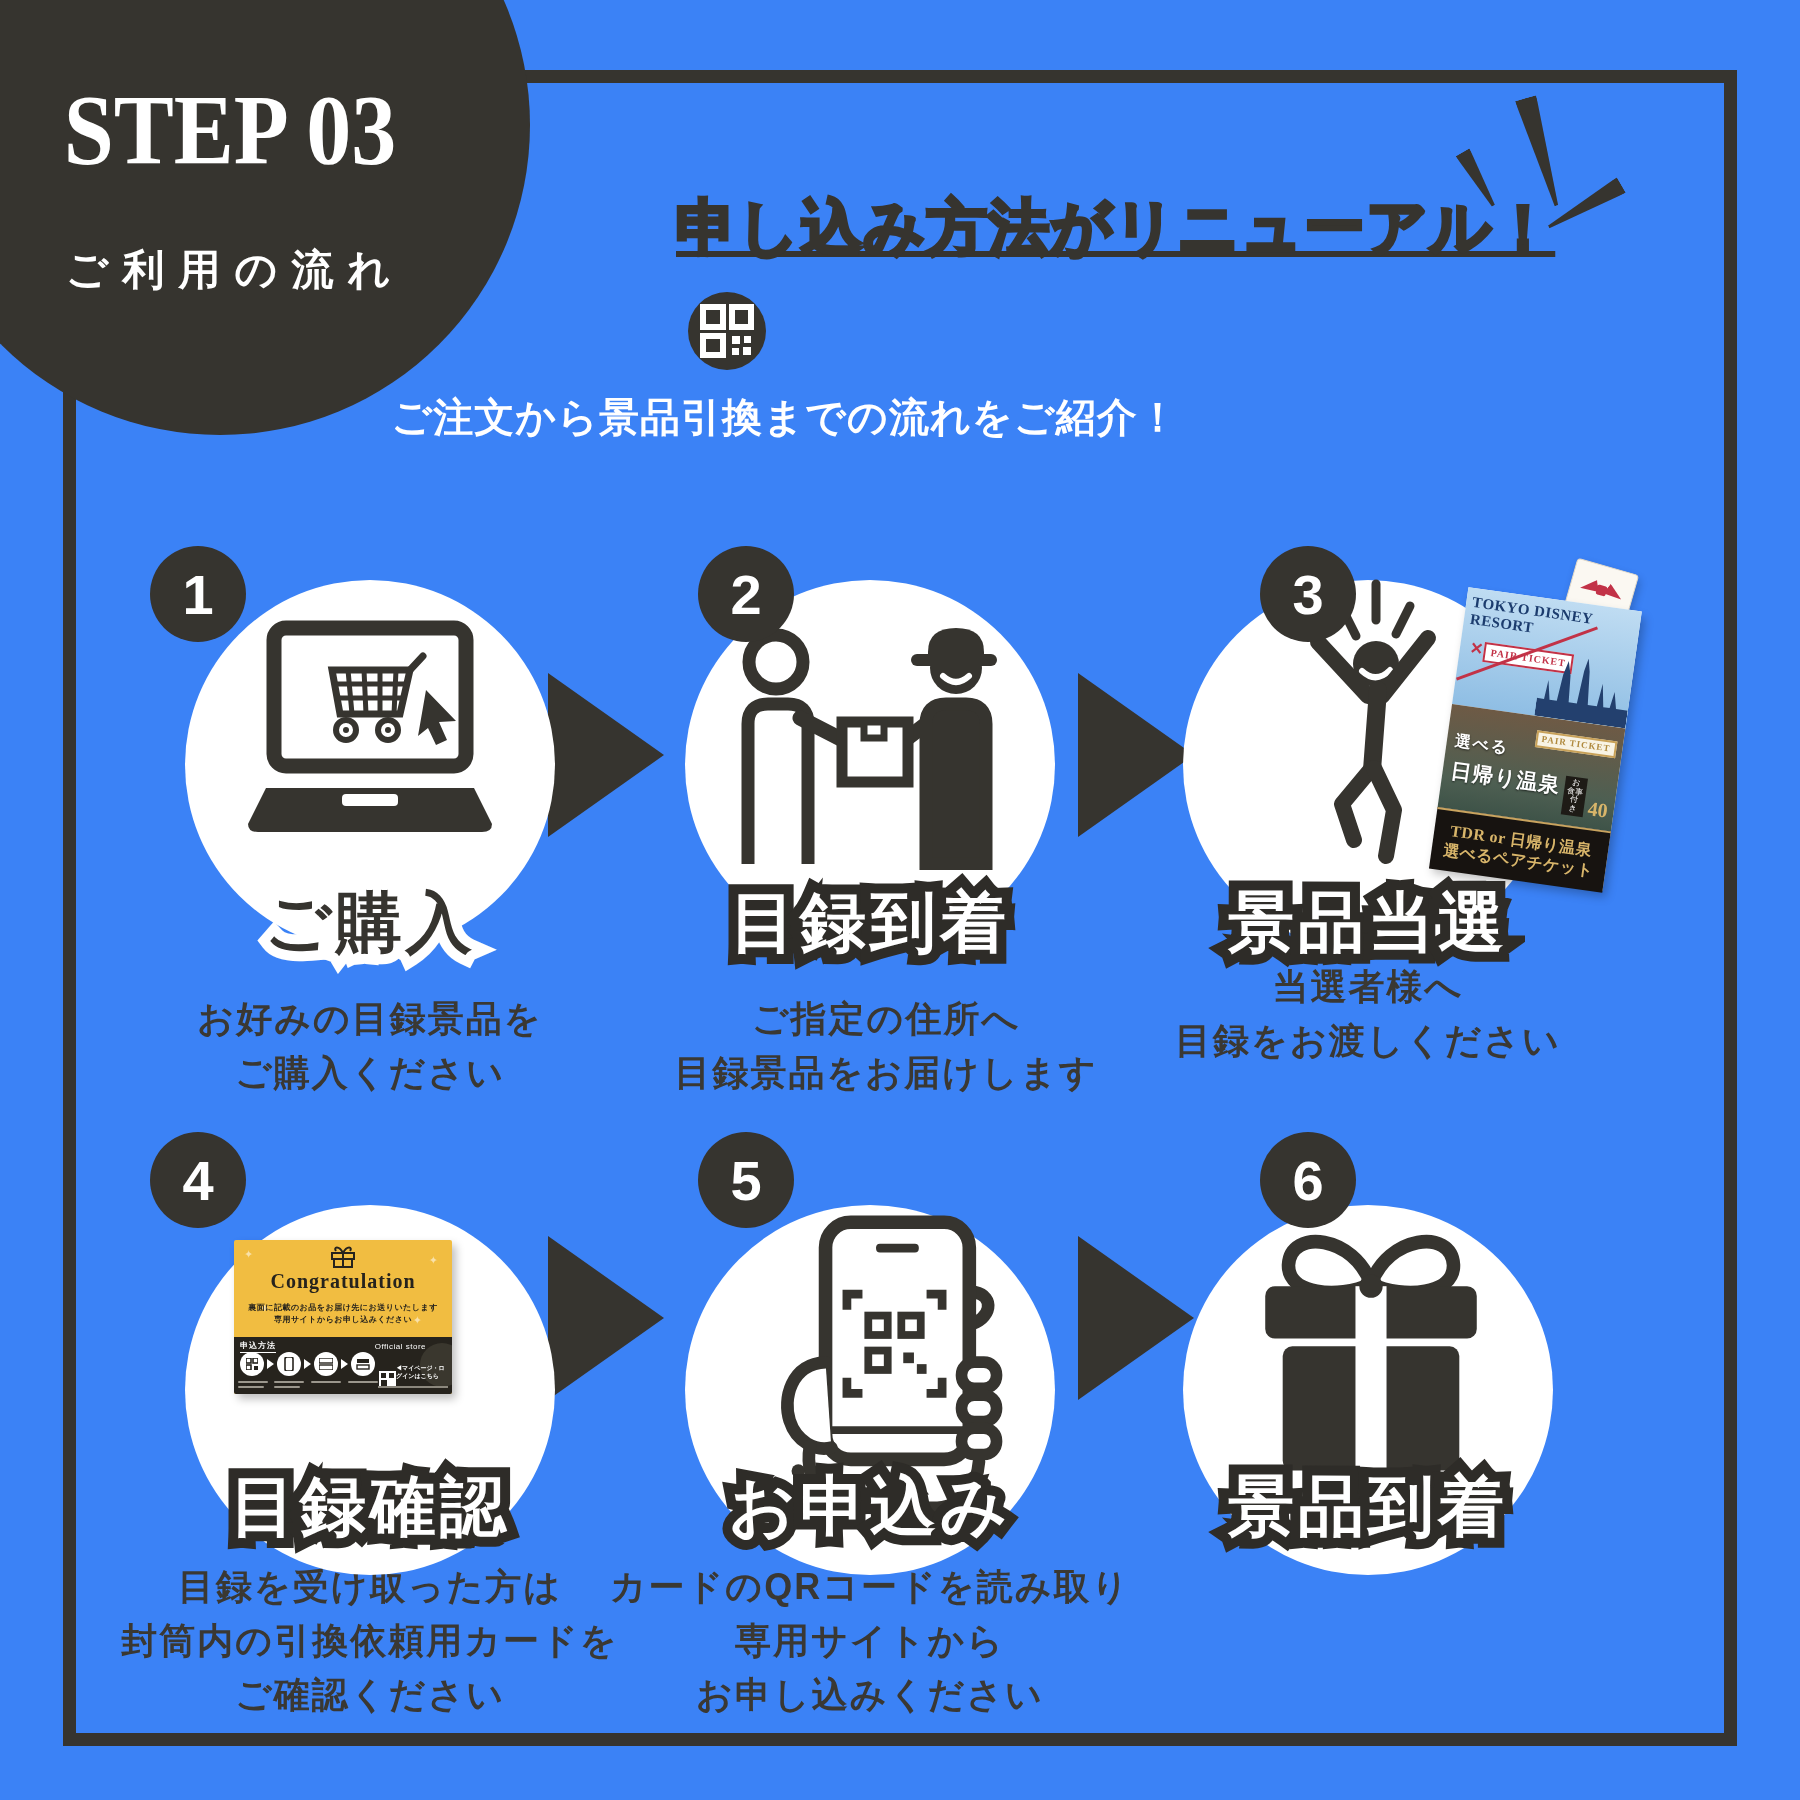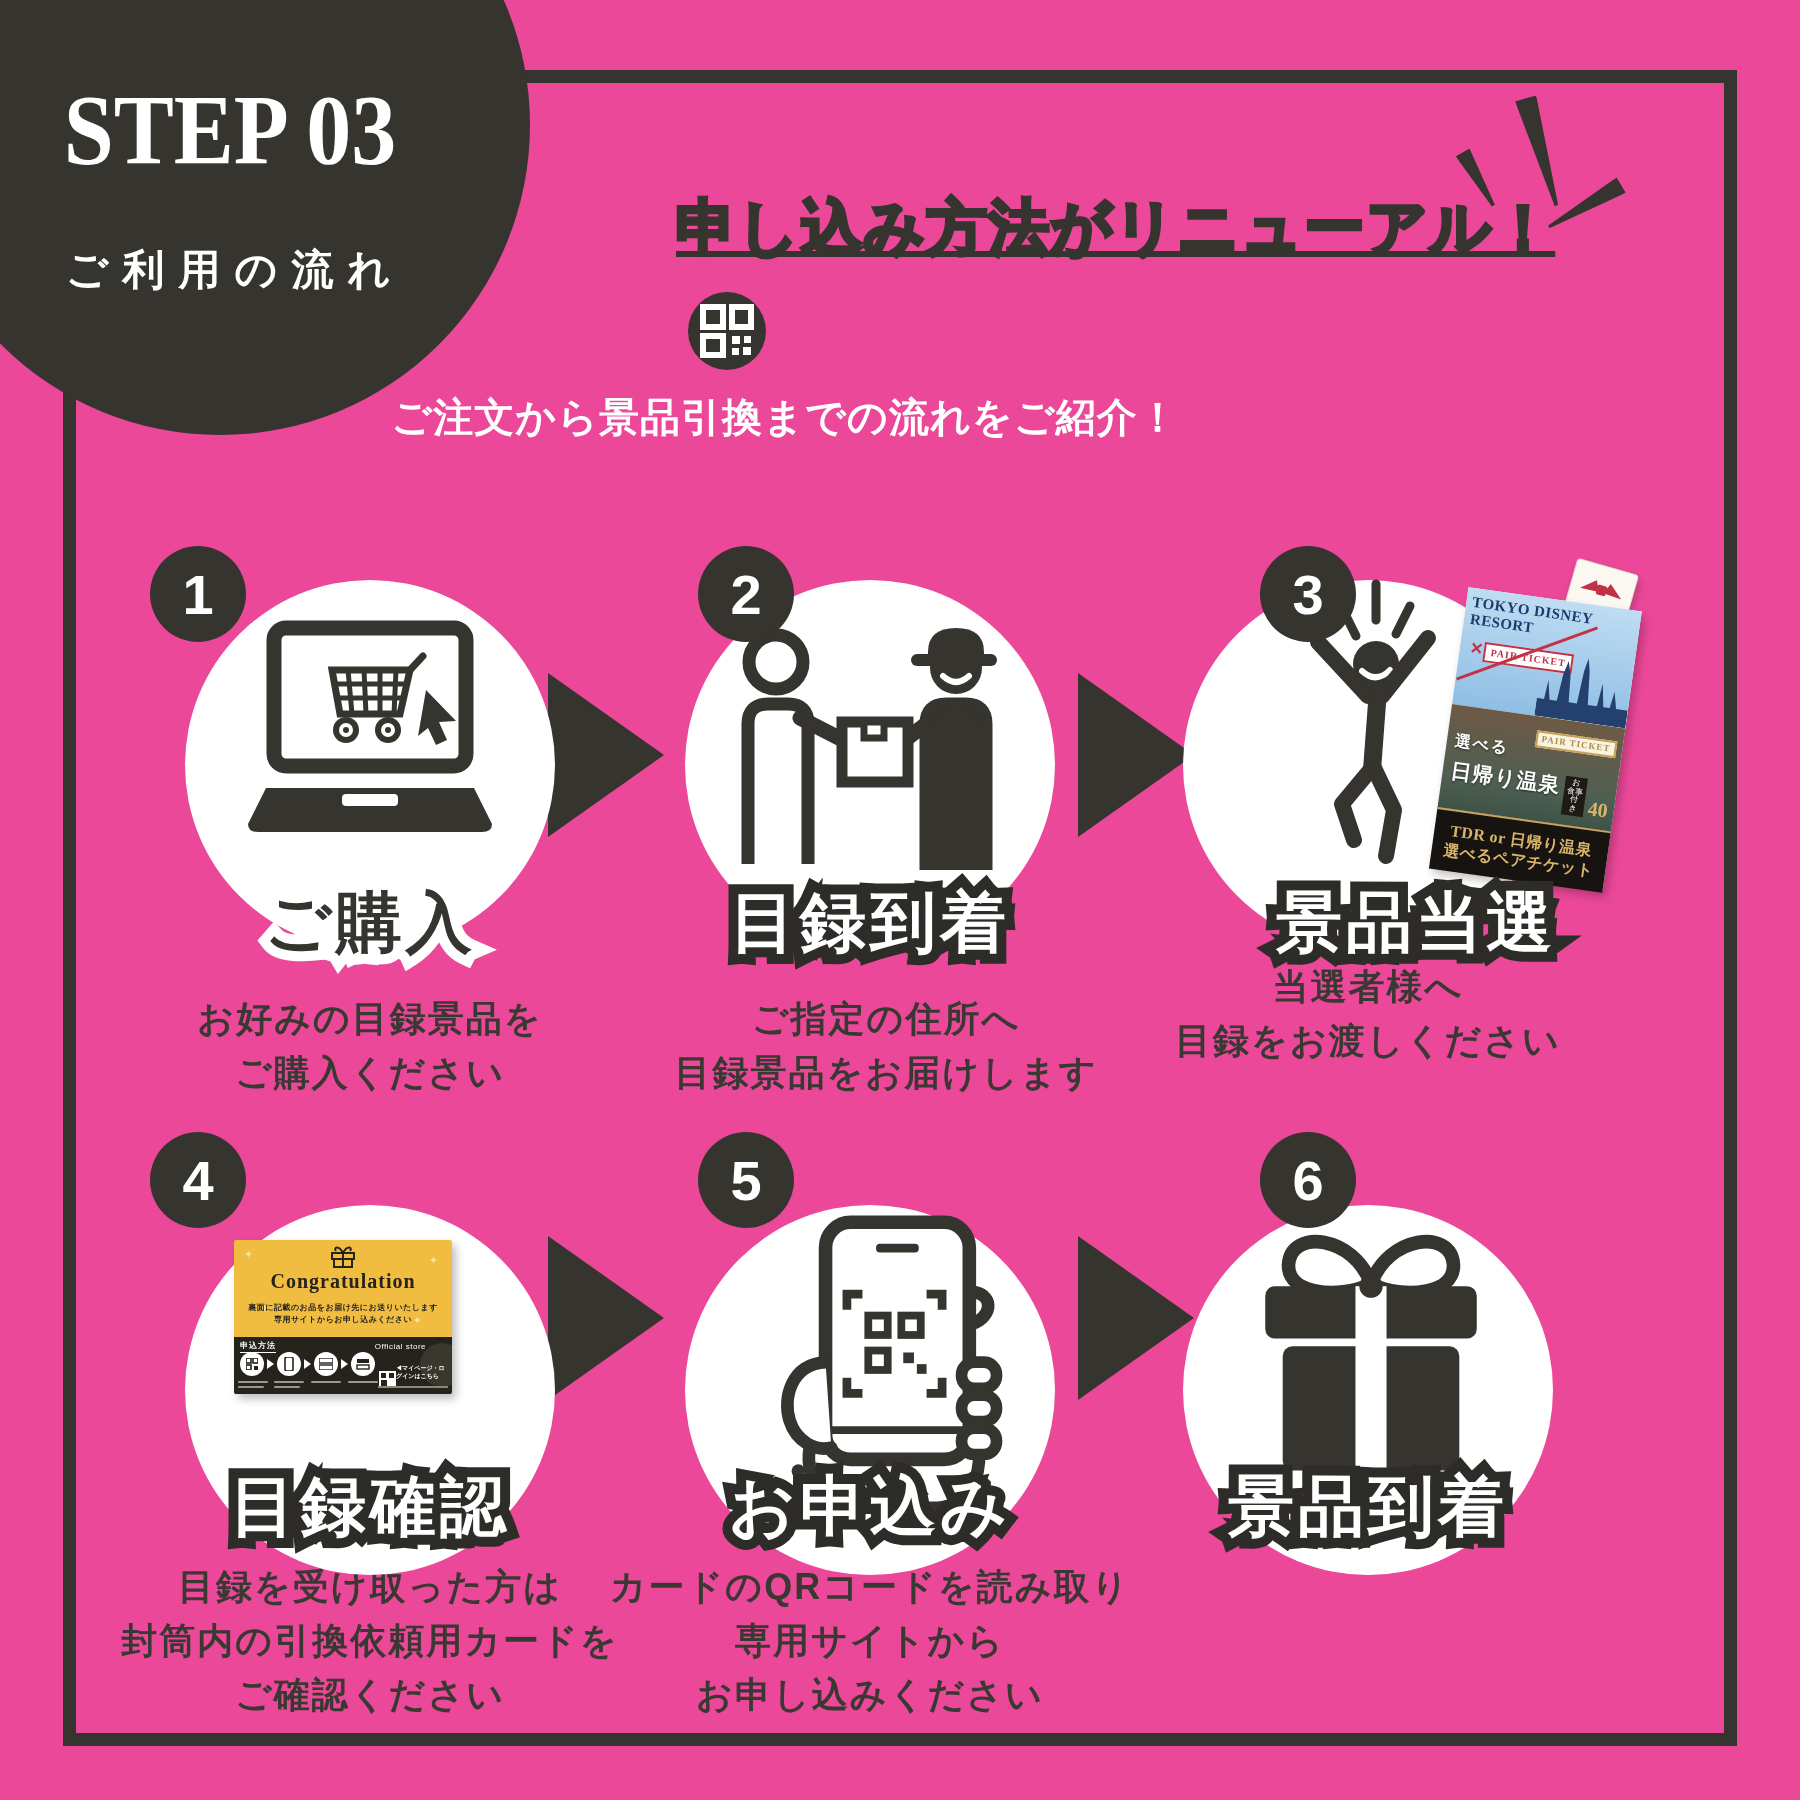--- a/index.html
+++ b/index.html
@@ -1,16 +1,16 @@
 <!DOCTYPE html>
 <html><head>
 <meta charset="utf-8">
 <style>
   html,body{margin:0;padding:0;background:#888;}
-  .stage{position:relative;width:1800px;height:1800px;background:#ec4899;overflow:hidden;
+  .stage{position:relative;width:1800px;height:1800px;background:#3b82f6;overflow:hidden;
          font-family:"Liberation Sans",sans-serif;color:#36342F;}
   
   .frame{position:absolute;left:63px;top:70px;width:1648px;height:1650px;border:13px solid #36342F;}
   
   .banner-circle{position:absolute;left:-90px;top:-185px;width:620px;height:620px;border-radius:50%;background:#36342F;}
   .step-label{position:absolute;left:20px;top:72px;width:420px;text-align:center;color:#fff;
               font-family:"Liberation Serif",serif;font-weight:700;font-size:100px;letter-spacing:0px;
               transform:scaleX(.9);white-space:nowrap;}
   .banner-sub{position:absolute;left:30px;top:242px;width:410px;text-align:center;color:#fff;
               font-weight:700;font-size:42px;letter-spacing:14px;white-space:nowrap;}
@@ -36,21 +36,21 @@
          display:flex;align-items:center;justify-content:center;color:#fff;font-size:56px;font-weight:700;}
   .b1{left:150px;top:546px}.b2{left:698px;top:546px}.b3{left:1260px;top:546px}
   .b4{left:150px;top:1132px}.b5{left:698px;top:1132px}.b6{left:1260px;top:1132px}
   
   .step-title{position:absolute;width:660px;text-align:center;font-size:66px;font-weight:900;
               letter-spacing:4px;white-space:nowrap;z-index:7;color:#fff;}
   .step-title::before{content:attr(data-text);position:absolute;left:0;top:0;width:100%;
               -webkit-text-stroke:20px #2E2C28;z-index:-1;}
   .step-title.inv{color:#36342F;}
   .step-title.inv::before{-webkit-text-stroke:20px #ffffff;}
-  .t1{left:40px;top:878px}.t2{left:540px;top:878px}.t3{left:1086px;top:878px}
+  .t1{left:40px;top:878px}.t2{left:540px;top:878px}.t3{left:1038px;top:878px}
   .t4{left:40px;top:1462px}.t5{left:540px;top:1462px}.t6{left:1038px;top:1462px}
   
   .caption{position:absolute;width:600px;text-align:center;font-size:36px;font-weight:700;
            letter-spacing:2px;line-height:1.5;color:#3A3833;white-space:pre-line;}
   .c1{left:70px;top:992px}.c2{left:586px;top:992px}.c3{left:1068px;top:960px}
   .c4{left:70px;top:1560px}.c5{left:570px;top:1560px}.c6{left:1068px;top:1560px}
   
   .arr{position:absolute;width:0;height:0;border-top:82px solid transparent;border-bottom:82px solid transparent;
        border-left:116px solid #36342F;}
   .a1{left:548px;top:673px}.a2{left:1078px;top:673px}.a3{left:548px;top:1236px}.a4{left:1078px;top:1236px}

